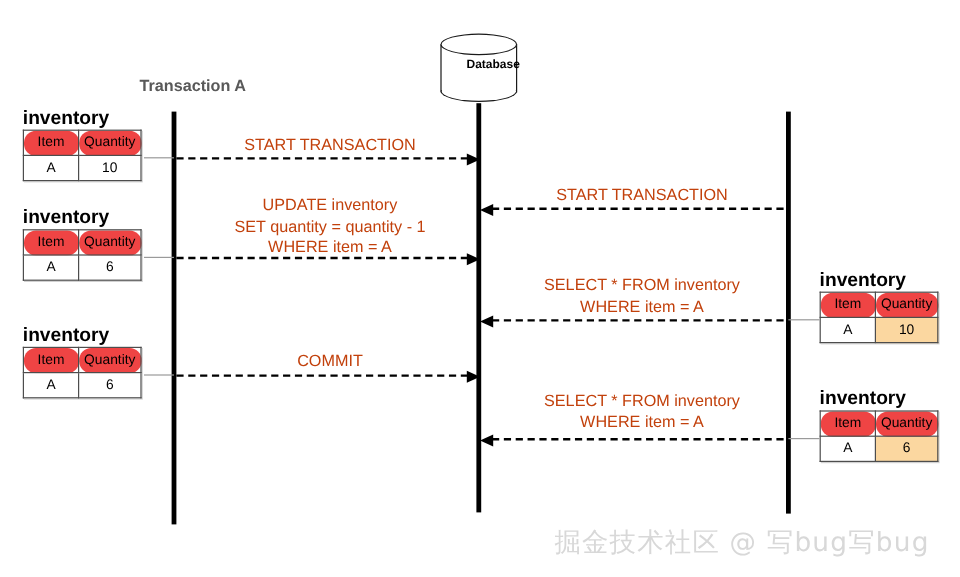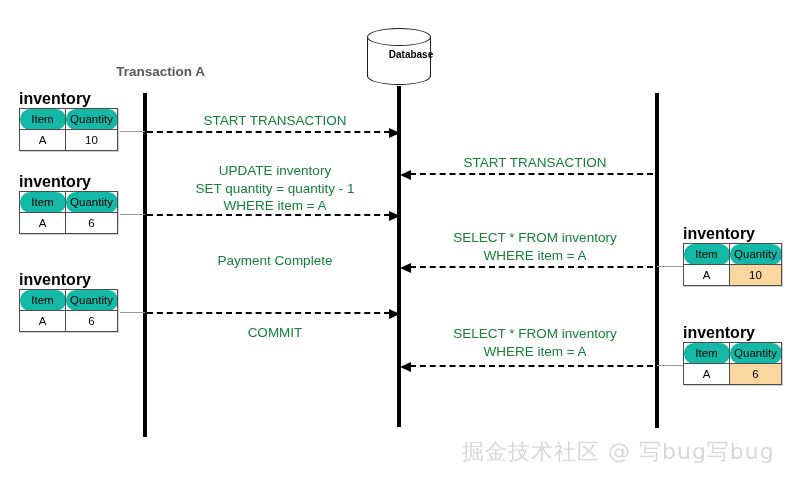--- a/index.html
+++ b/index.html
@@ -108,21 +108,21 @@
   }
   .arrowhead.left {
     left: -10px;
     border-top: 5.5px solid transparent;
     border-bottom: 5.5px solid transparent;
     border-right: 11px solid #000000;
   }
   .msg-label {
     position: absolute;
     font-size: 13.5px;
-    color: #15803d;
+    color: #c2410c;
     text-align: center;
     white-space: pre-line;
     line-height: 17.5px;
   }
 
   
   .connector {
     position: absolute;
     height: 0;
     border-top: 1px solid #9a9a9a;
@@ -190,21 +190,21 @@
     border: 1px solid #4d4d4d;
     font-size: 11.5px;
     font-weight: normal;
     color: #000000;
     text-align: center;
     height: 21px;
     padding: 0 4px;
     box-sizing: border-box;
   }
   table.inv th {
-    background: #14b8a6;
+    background: #ef4444;
     border-radius: 10px;
   }
   table.inv td {
     background: #ffffff;
   }
   table.inv td.hl {
     background: #fbd7a0;
   }
   .col-item { width: 46px; }
   .col-qty  { width: 52px; margin-left: 39px; }
@@ -254,23 +254,22 @@
   <div class="msg" style="left:147px; top:214px; width:243px;">
     <span class="arrowhead right"></span>
   </div>
 
   <div class="msg-label" style="left:415px; top:229px; width:240px;">SELECT * FROM inventory
 WHERE item = A</div>
   <div class="msg" style="left:410px; top:266px; width:243px;">
     <span class="arrowhead left"></span>
   </div>
 
-  <div class="msg-label" style="left:155px; top:252px; width:240px;">Payment Complete</div>
-
-  <div class="msg-label" style="left:155px; top:292px; width:240px;margin-top:32px;">COMMIT</div>
+
+  <div class="msg-label" style="left:155px; top:292px; width:240px;">COMMIT</div>
   <div class="msg" style="left:147px; top:312px; width:243px;">
     <span class="arrowhead right"></span>
   </div>
 
   <div class="msg-label" style="left:415px; top:325px; width:240px;">SELECT * FROM inventory
 WHERE item = A</div>
   <div class="msg" style="left:410px; top:365px; width:243px;">
     <span class="arrowhead left"></span>
   </div>
 

